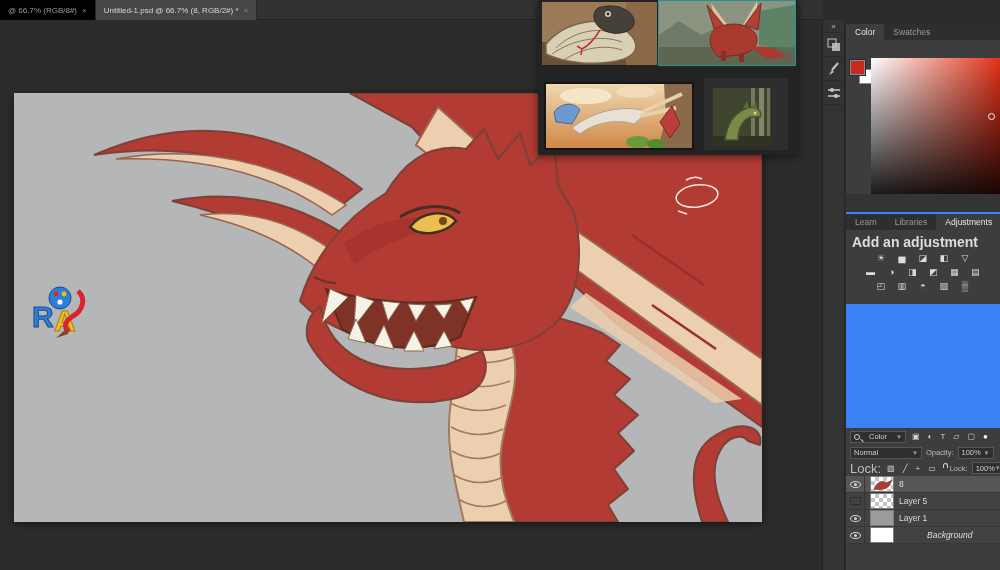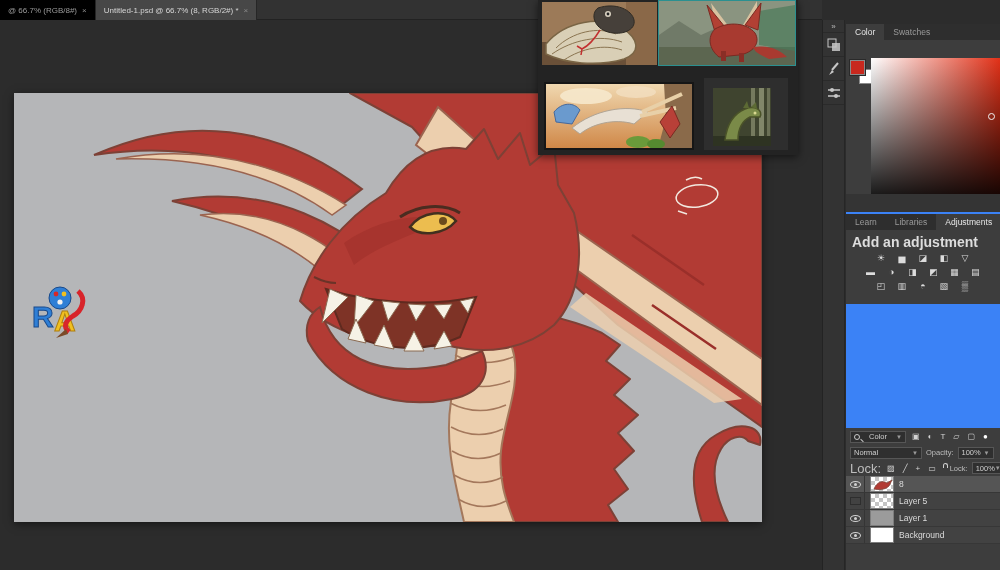--- a/index.html
+++ b/index.html
@@ -56,21 +56,21 @@
   .thumb.checker{background-color:#fff;background-image:
      linear-gradient(45deg,#c4c4c4 25%,transparent 25%,transparent 75%,#c4c4c4 75%),
      linear-gradient(45deg,#c4c4c4 25%,#fff 25%,#fff 75%,#c4c4c4 75%);
      background-size:8px 8px;background-position:0 0,4px 4px;}
   .thumb.gray{background:#9b9b9b;}
   .lock-glyph{width:7px;height:6px;background:#cfcfcf;position:relative;margin-top:4px;}
   .lock-glyph::before{content:"";position:absolute;left:1px;top:-4px;width:3px;height:4px;
      border:1px solid #cfcfcf;border-bottom:none;border-radius:3px 3px 0 0;}
   .search-glyph{width:6px;height:6px;border:1px solid #c9c9c9;border-radius:50%;position:relative;display:inline-block;}
   .search-glyph::after{content:"";position:absolute;left:5px;top:5px;width:4px;height:1px;background:#c9c9c9;transform:rotate(45deg);}
-  .itext{}
+  .itext{font-style:italic;margin-left:28px;}
 </style>
 </head>
 <body>
 
 <div class="app">
 
   <div class="abs tabbar">
     <div class="doc-tab">
       <span>@ 66.7% (RGB/8#)</span>
       <span class="tab-close">×</span>

